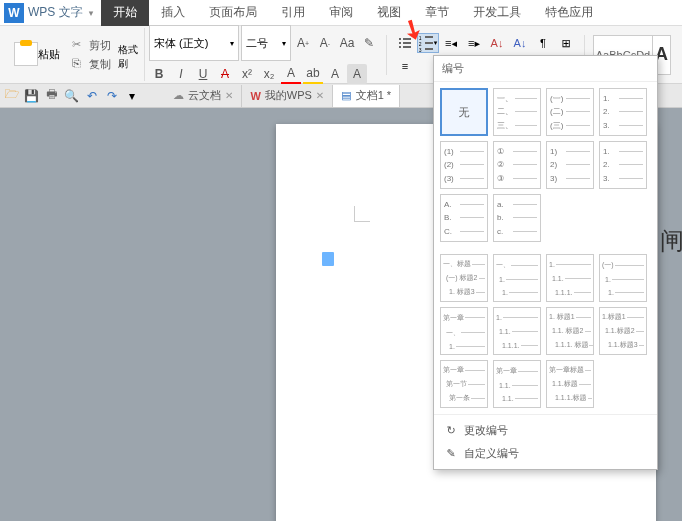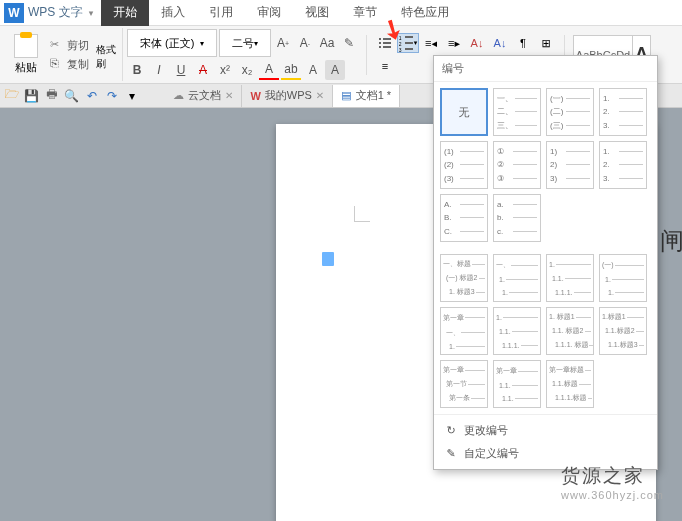--- a/index.html
+++ b/index.html
@@ -6,31 +6,31 @@
 body{width:682px;height:521px;background:#fff;overflow:hidden;position:relative}
 .title-bar{height:26px;background:#fff;display:flex;align-items:center;border-bottom:1px solid #ddd}
 .logo{width:20px;height:20px;background:#2b7cd3;color:#fff;display:flex;align-items:center;justify-content:center;margin:0 4px;font-weight:bold;font-size:12px}
 .app-name{color:#4a6b8a;font-size:12px;margin-right:6px}
 .dropdown-btn{color:#888;margin-right:8px;font-size:9px}
 .menu-bar{display:flex}
 .menu-item{padding:5px 12px;color:#555;font-size:12px}
 .menu-item.active{background:#404040;color:#fff}
 .toolbar{height:58px;background:#f5f5f5;border-bottom:1px solid #d5d5d5;display:flex;align-items:center;padding:2px 4px}
 .tool-group{display:flex;flex-direction:column;align-items:center;padding:0 4px;border-right:1px solid #ddd;height:100%;justify-content:center}
-.paste-btn{display:flex;flex-direction:column;align-items:center;padding:2px 6px}
+.paste-btn{display:flex;flex-direction:row;align-items:center;padding:2px 6px}
 .paste-icon{width:24px;height:24px;background:#fff;border:1px solid #ccc;position:relative;margin-bottom:2px}
 .paste-icon::before{content:"";position:absolute;top:-3px;left:5px;width:12px;height:6px;background:#ffb700;border-radius:2px}
 .small-btn{display:flex;align-items:center;font-size:11px;color:#555;margin:1px 0;padding:1px 3px}
 .small-icon{width:14px;height:14px;margin-right:3px;display:inline-block}
 .scissors{color:#888}
 .format-brush{width:22px;height:28px;display:flex;flex-direction:column;align-items:center}
 .brush-icon{width:18px;height:18px;background:linear-gradient(#a080ff,#80c0ff);border-radius:2px}
 .font-controls{display:flex;flex-direction:column;padding:0 4px;gap:3px}
 .font-row{display:flex;align-items:center;gap:2px}
-.font-select{height:28px;border:1px solid #ccc;background:#fff;padding:0 12px;font-size:11px;display:flex;align-items:center;min-width:90px}
+.font-select{height:36px;border:1px solid #ccc;background:#fff;padding:0 4px;font-size:11px;display:flex;align-items:center;min-width:90px}
 .size-select{min-width:50px}
 .fmt-btn{width:20px;height:20px;display:flex;align-items:center;justify-content:center;color:#555;font-size:12px}
 .fmt-btn.bold{font-weight:bold}
 .fmt-btn.underline{text-decoration:underline}
 .fmt-btn.strike{text-decoration:line-through}
 .colorbar{border-bottom:2px solid #ffcc00}
 .colorbar-r{border-bottom:2px solid red}
 .para-group{display:flex;flex-direction:column;gap:3px;padding:0 4px}
 .para-row{display:flex;gap:1px}
 .para-btn{width:22px;height:20px;display:flex;align-items:center;justify-content:center;position:relative}
@@ -78,24 +78,26 @@
 </head>
 <body>
 
 <div class="title-bar">
   <div class="logo">W</div>
   <span class="app-name">WPS 文字</span>
   <span class="dropdown-btn">▾</span>
   <div class="menu-bar">
     <div class="menu-item active">开始</div>
     <div class="menu-item">插入</div>
+    <div class="menu-item">页面布局</div>
     <div class="menu-item">引用</div>
     <div class="menu-item">审阅</div>
     <div class="menu-item">视图</div>
     <div class="menu-item">章节</div>
+    <div class="menu-item">开发工具</div>
     <div class="menu-item">特色应用</div>
   </div>
 </div>
 
 <div class="toolbar">
   <div class="tool-group">
     <div style="display:flex;align-items:center;height:100%">
       <div class="paste-btn">
         <div class="paste-icon"></div>
         <span>粘贴</span>
@@ -530,17 +532,13 @@
         <span>更改编号</span>
       </div>
     <div class="footer-item">
         <span class="footer-icon">✎</span>
         <span>自定义编号</span>
       </div>
   </div>
 </div>
 
 <div class="watermark">
-  <div class="wm-text">
-    <div class="wm-title">货源之家</div>
-    <div class="wm-url">www.360hyzj.com</div>
-  </div>
 </div>
 
 </body></html>

